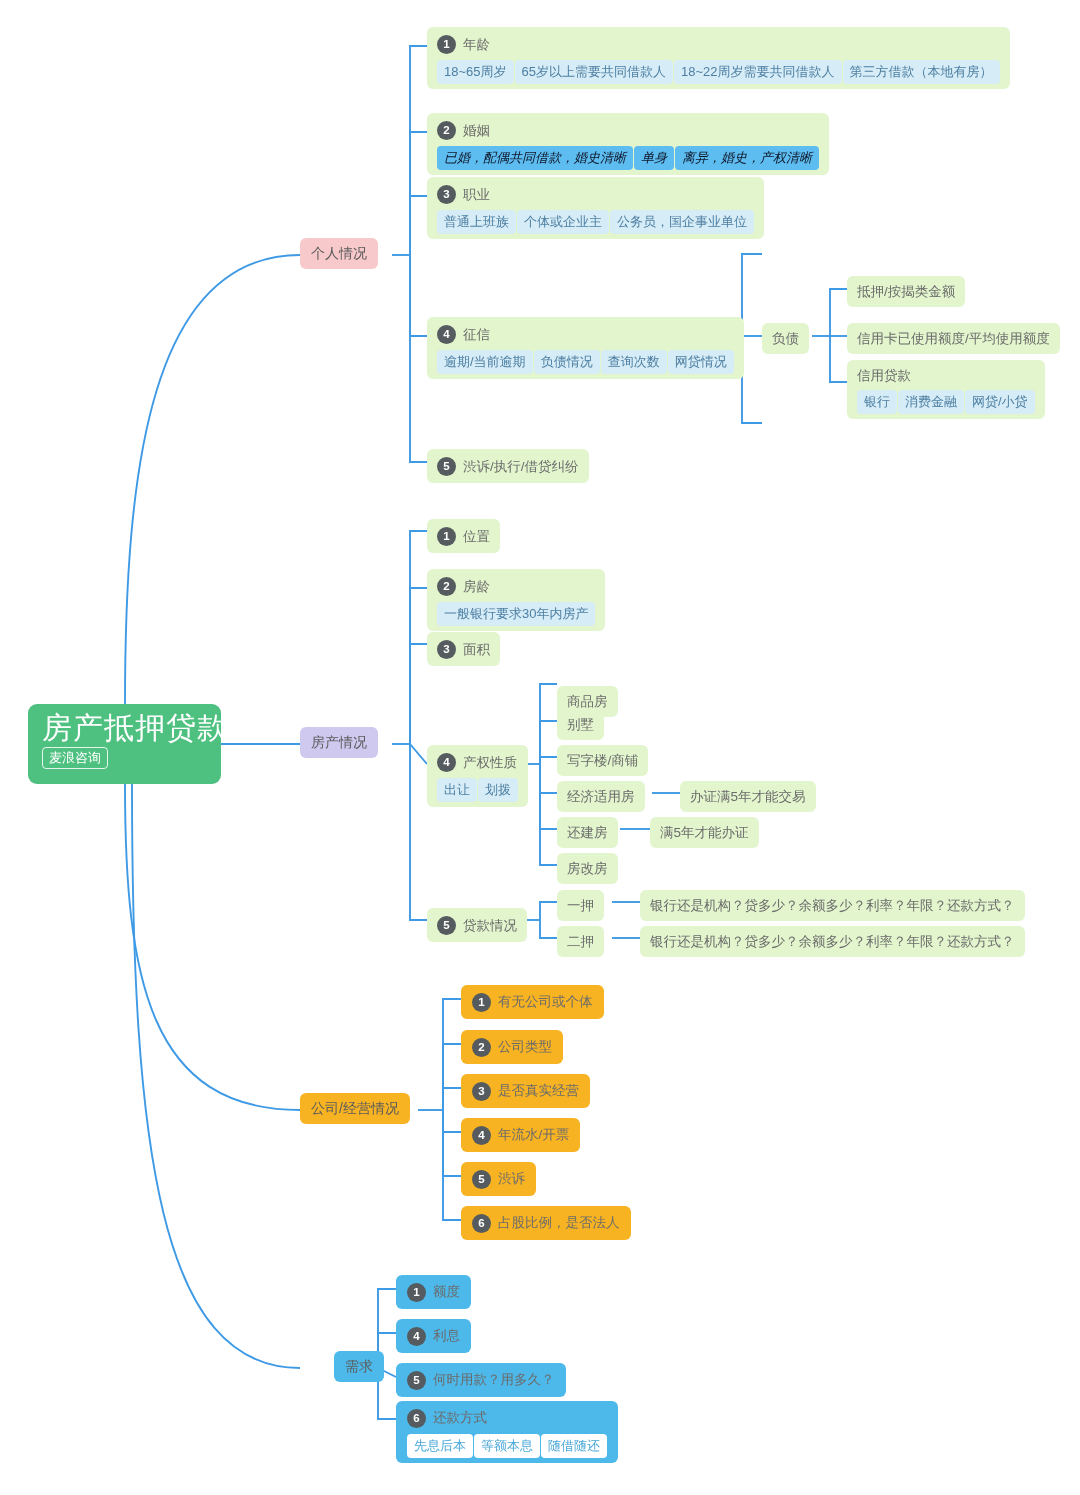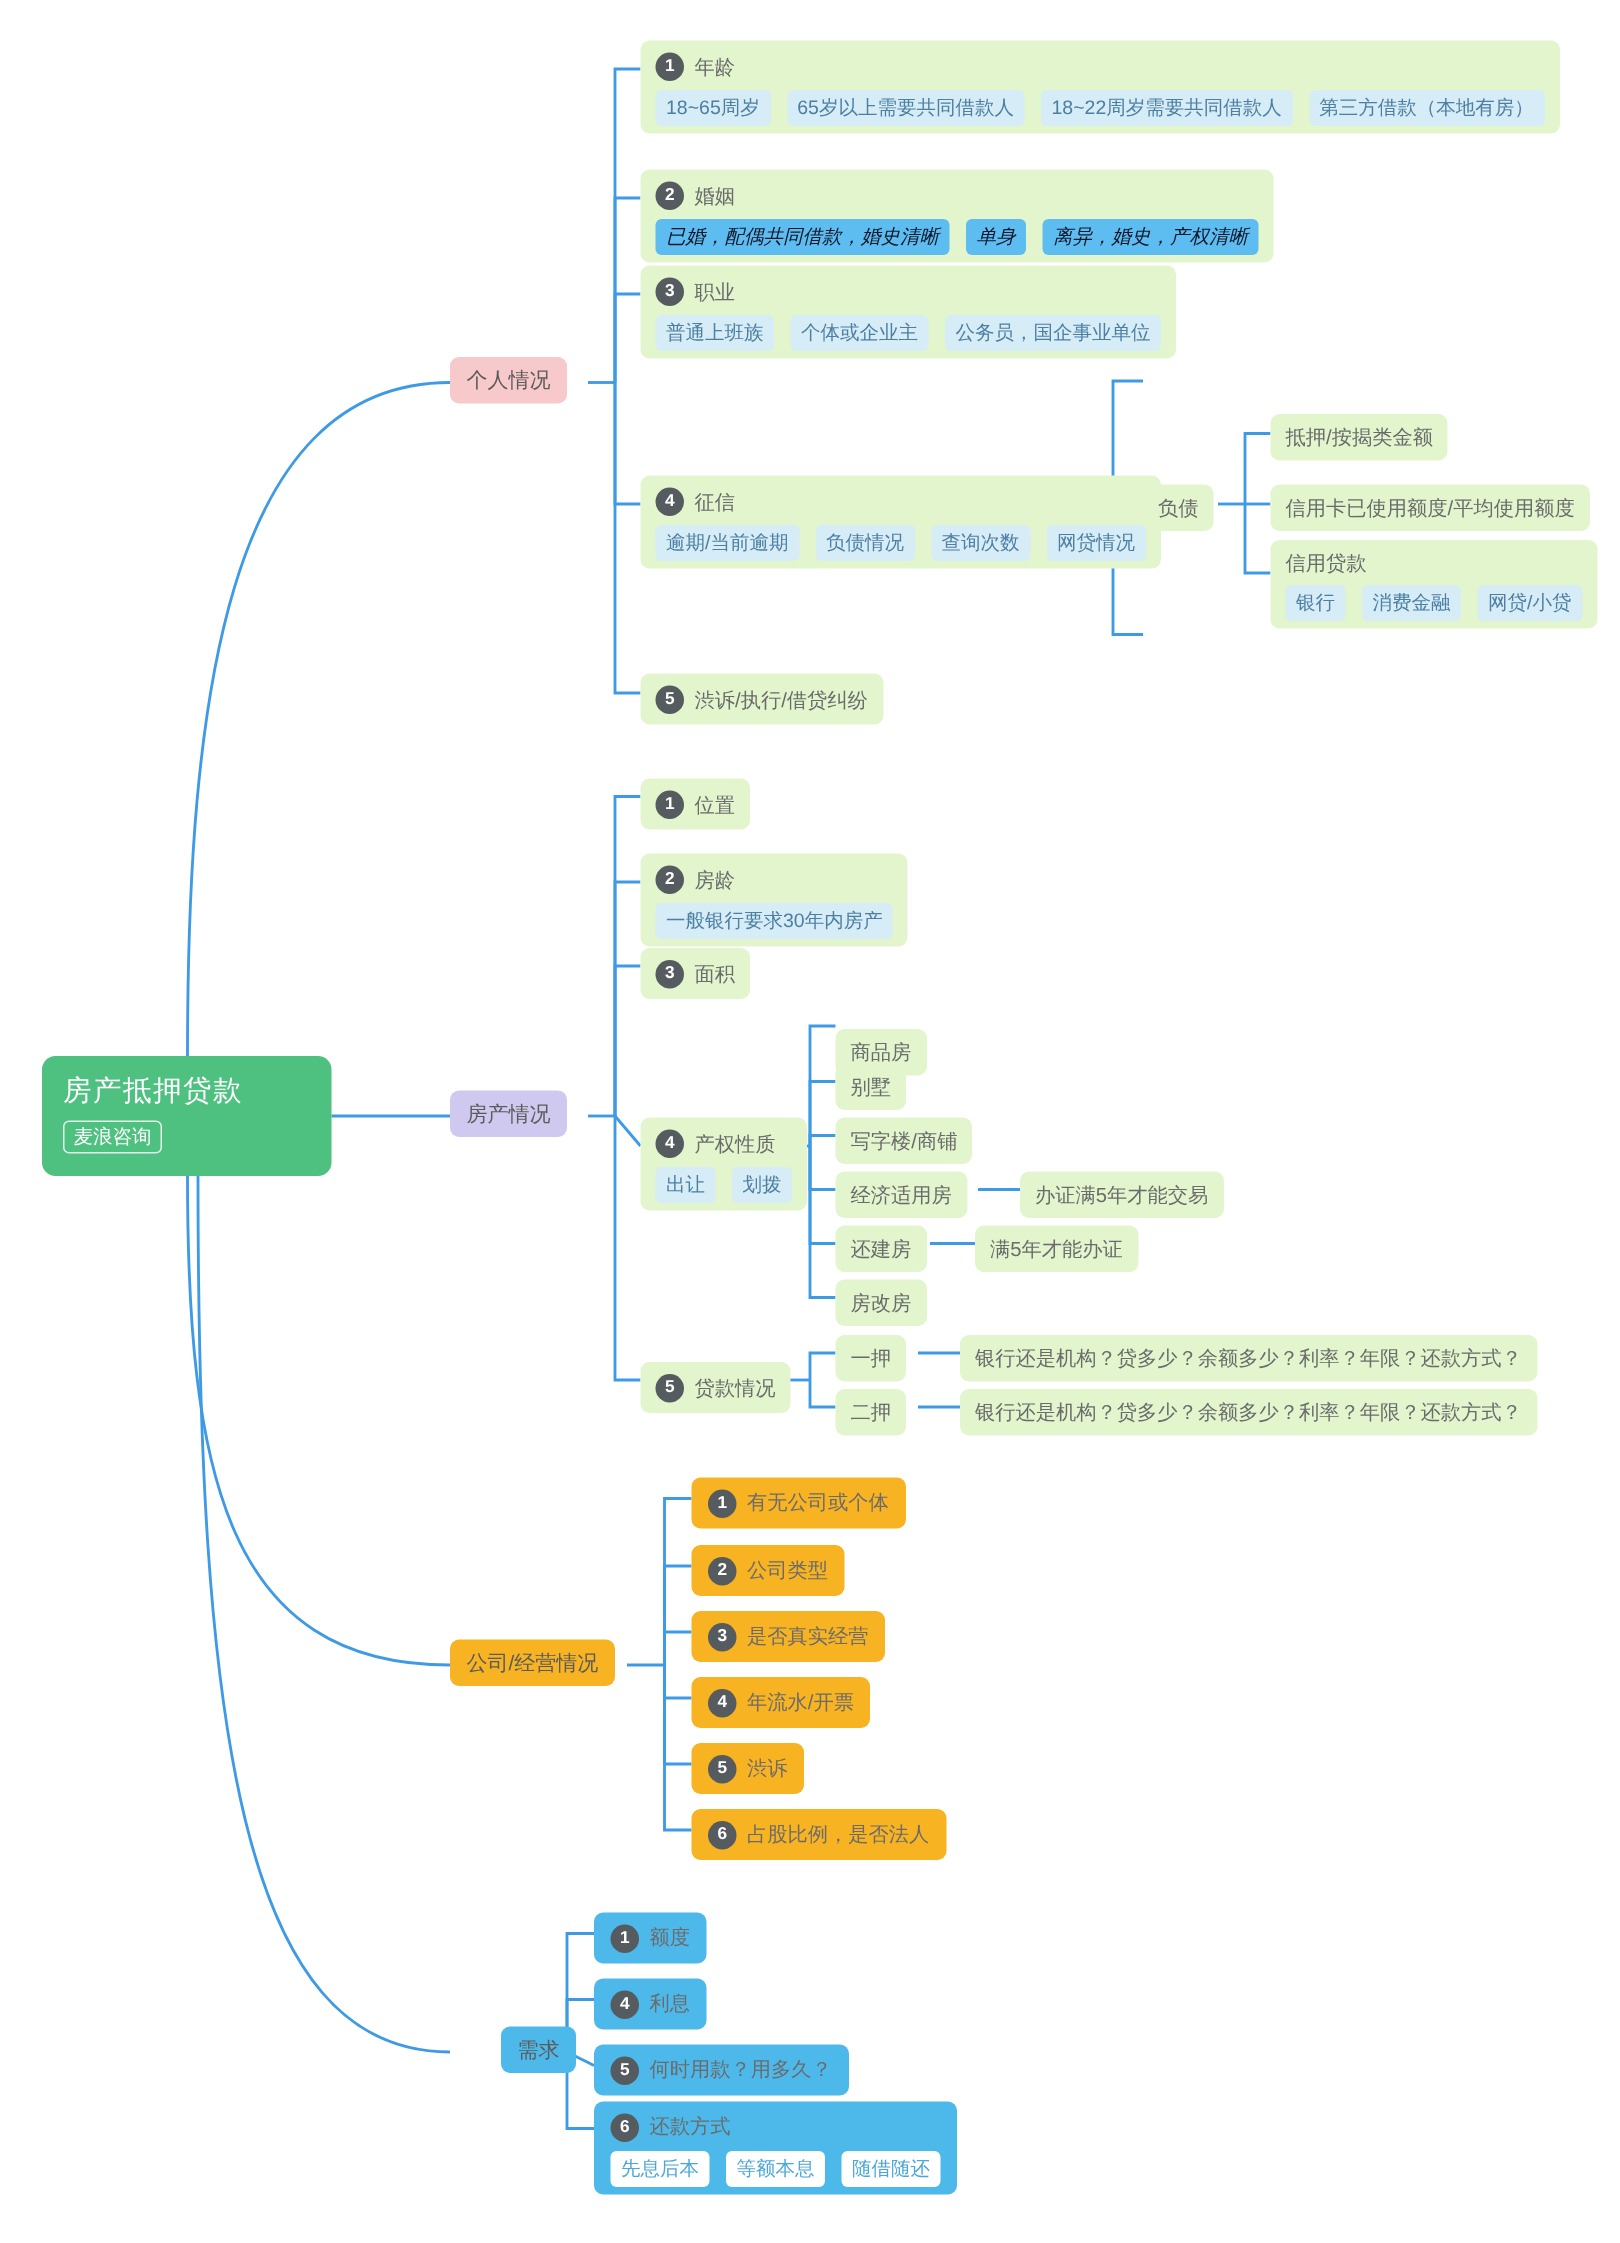--- a/index.html
+++ b/index.html
@@ -12,21 +12,21 @@
 
   .node{position:absolute;box-sizing:border-box;}
 
   
   .root{
     left:28px;top:704px;width:193px;height:80px;
     background:#4ec07f;border-radius:9px;
     padding:8px 0 0 14px;
   }
   .root-title{
-    color:#ffffff;font-size:19px;line-height:31px;letter-spacing:1px;
+    color:#ffffff;font-size:30px;line-height:31px;letter-spacing:1px;
     white-space:nowrap;
   }
   .root-sub{
     display:inline-block;margin-top:4px;
     border:1px solid rgba(255,255,255,.85);border-radius:4px;
     color:#ffffff;font-size:13px;line-height:16px;padding:2px 6px;
     white-space:nowrap;
   }
 
   
@@ -48,21 +48,21 @@
   
   .hdr{display:flex;align-items:center;gap:7px;height:24px;}
   .num{
     width:19px;height:19px;border-radius:50%;background:#555b5e;
     color:#fff;font-size:11.5px;line-height:19px;text-align:center;
     flex:0 0 19px;font-weight:600;
   }
   .hdr-t{font-size:13.5px;color:#6b6b6b;}
 
   
-  .chips{display:flex;gap:11px;margin-top:4px;align-items:center;}
+  .chips{display:flex;gap:1px;margin-top:4px;align-items:center;}
   .chip{
     background:#d6ecf6;color:#4d7fa3;border-radius:4px;
     padding:2px 7px;font-size:13px;line-height:20px;white-space:nowrap;
   }
   .chip.solid{background:#5dbcf0;color:#0f172a;font-style:italic;}
   .chip.onblue{background:#ffffff;color:#4aa7d8;}
 
   
   .o{
     background:#f8b322;border-radius:6px;padding:5px 11px;

